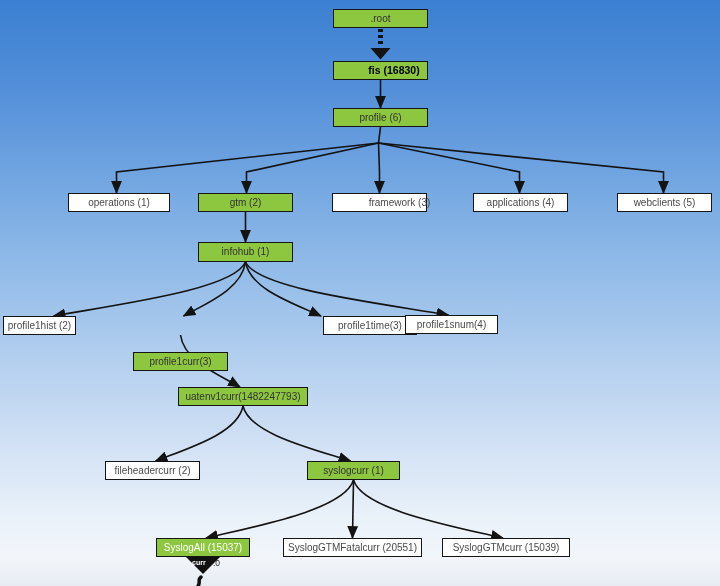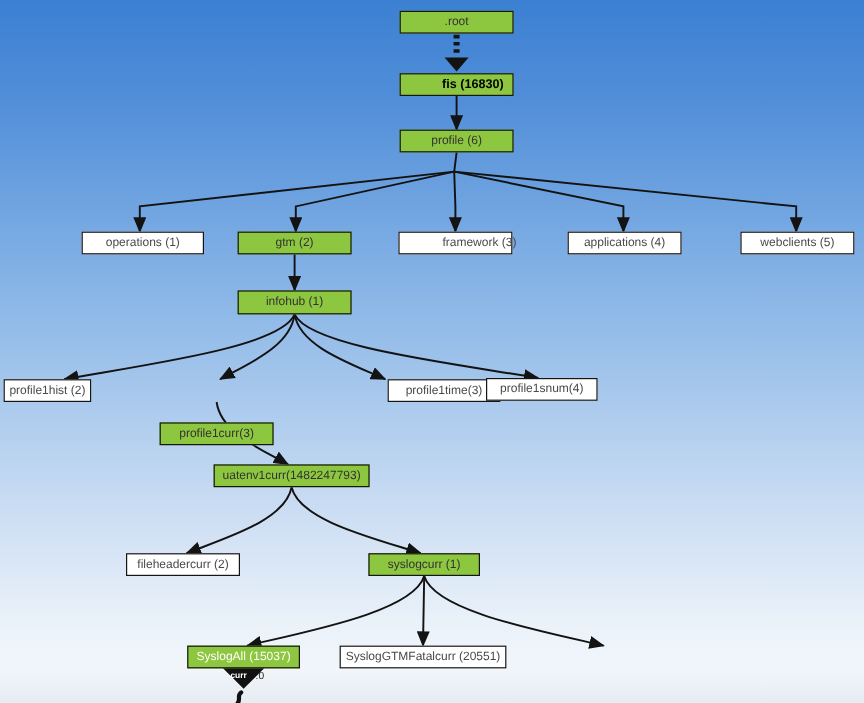--- a/index.html
+++ b/index.html
@@ -85,14 +85,15 @@
       <div class="node green" style="left: 198px; top: 242px; width: 95px; height: 20px;">infohub (1)</div>
       <div class="node white" style="left: 3px; top: 316px; width: 73px; height: 19px;">profile1hist (2)</div>
       <div class="node green" style="left: 133px; top: 316px; width: 95px; height: 19px; margin-top: 36px;">profile1curr(3)</div>
       <div class="node white" style="left: 277px; top: 316px; width: 94px; height: 19px; margin-left: 46px;">profile1time(3)</div>
       <div class="node white" style="left: 405px; top: 315px; width: 93px; height: 19px;">profile1snum(4)</div>
       <div class="node green" style="left: 178px; top: 387px; width: 130px; height: 19px;">uatenv1curr(1482247793)</div>
       <div class="node white" style="left: 105px; top: 461px; width: 95px; height: 19px;">fileheadercurr (2)</div>
       <div class="node green" style="left: 307px; top: 461px; width: 93px; height: 19px;">syslogcurr (1)</div>
       <div class="node green-selected" style="left: 156px; top: 538px; width: 94px; height: 19px;">SyslogAll (15037)</div>
       <div class="node white" style="left: 283px; top: 538px; width: 139px; height: 19px;">SyslogGTMFatalcurr (20551)</div>
+      <div class="node white" style="left: 442px; top: 538px; width: 128px; height: 19px;">SyslogGTMcurr (15039)</div>
     </div>
 </div>
 
 </body></html>

